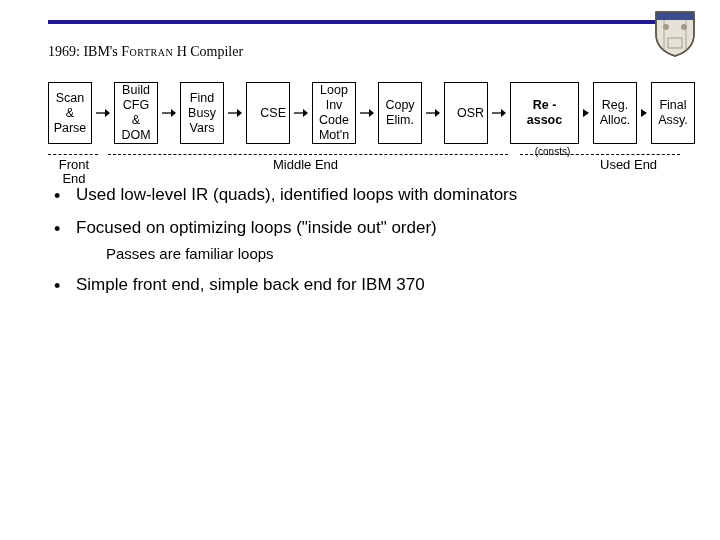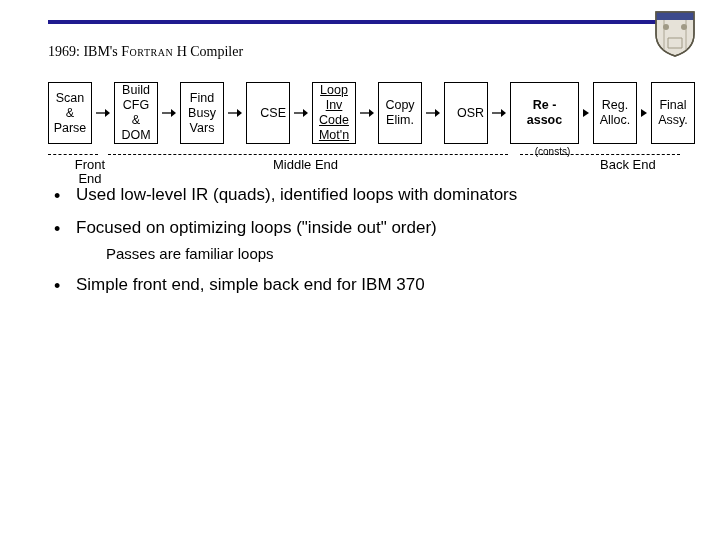--- a/index.html
+++ b/index.html
@@ -69,21 +69,21 @@
     padding: 3px 3px;
     min-width: 44px;
     box-sizing: border-box;
     height: 62px;
     display: flex;
     flex-direction: column;
     justify-content: center;
   }
   .stage.narrow { width: 44px; }
   .stage.mid    { width: 46px; }
-  .stage.w      { width: 50px; text-decoration: underline; }
+  .stage.w      { width: 50px; }
   .stage.wcse   { width: 42px; text-align: right; }
   .stage.wide   { width: 69px; font-weight: bold; }
 
   .sub-label {
     font-family: Verdana, Geneva, sans-serif;
     font-size: 10px;
     text-align: center;
     position: absolute;
   }
 
@@ -248,27 +248,27 @@
       <svg width="6" height="12" viewBox="0 0 6 12">
           <path d="M0 2 L6 6 L0 10 Z" fill="#000"></path>
         </svg>
     </div>
 
     <div class="stage mid">Final<br>Assy.</div>
   </div>
 
   <div class="split-labels">
     <div class="dashed-line" style="left:0px; width:50px;"></div>
-    <div class="split-text" style="left:20px; width:44px;">Front<br>End</div>
+    <div class="split-text" style="left:4px; width:44px;">Front<br>End</div>
 
     <div class="dashed-line" style="left:60px; width:400px;"></div>
     <div class="split-text" style="left:225px;">Middle End</div>
 
     <div class="dashed-line" style="left:472px; width:160px;"></div>
-    <div class="split-text" style="left:552px;">Back End</div>
+    <div class="split-text" style="left:552px;">Used End</div>
   </div>
 
   <div class="bullets">
     <ul>
       <li>Used low-level IR (quads), identified loops with dominators</li>
       <li>
         <span>Focused on optimizing loops ("inside out" order)</span>
         <div class="sub-bullet">Passes are familiar loops</div>
       </li>
       <li>Simple front end, simple back end for IBM 370</li>

